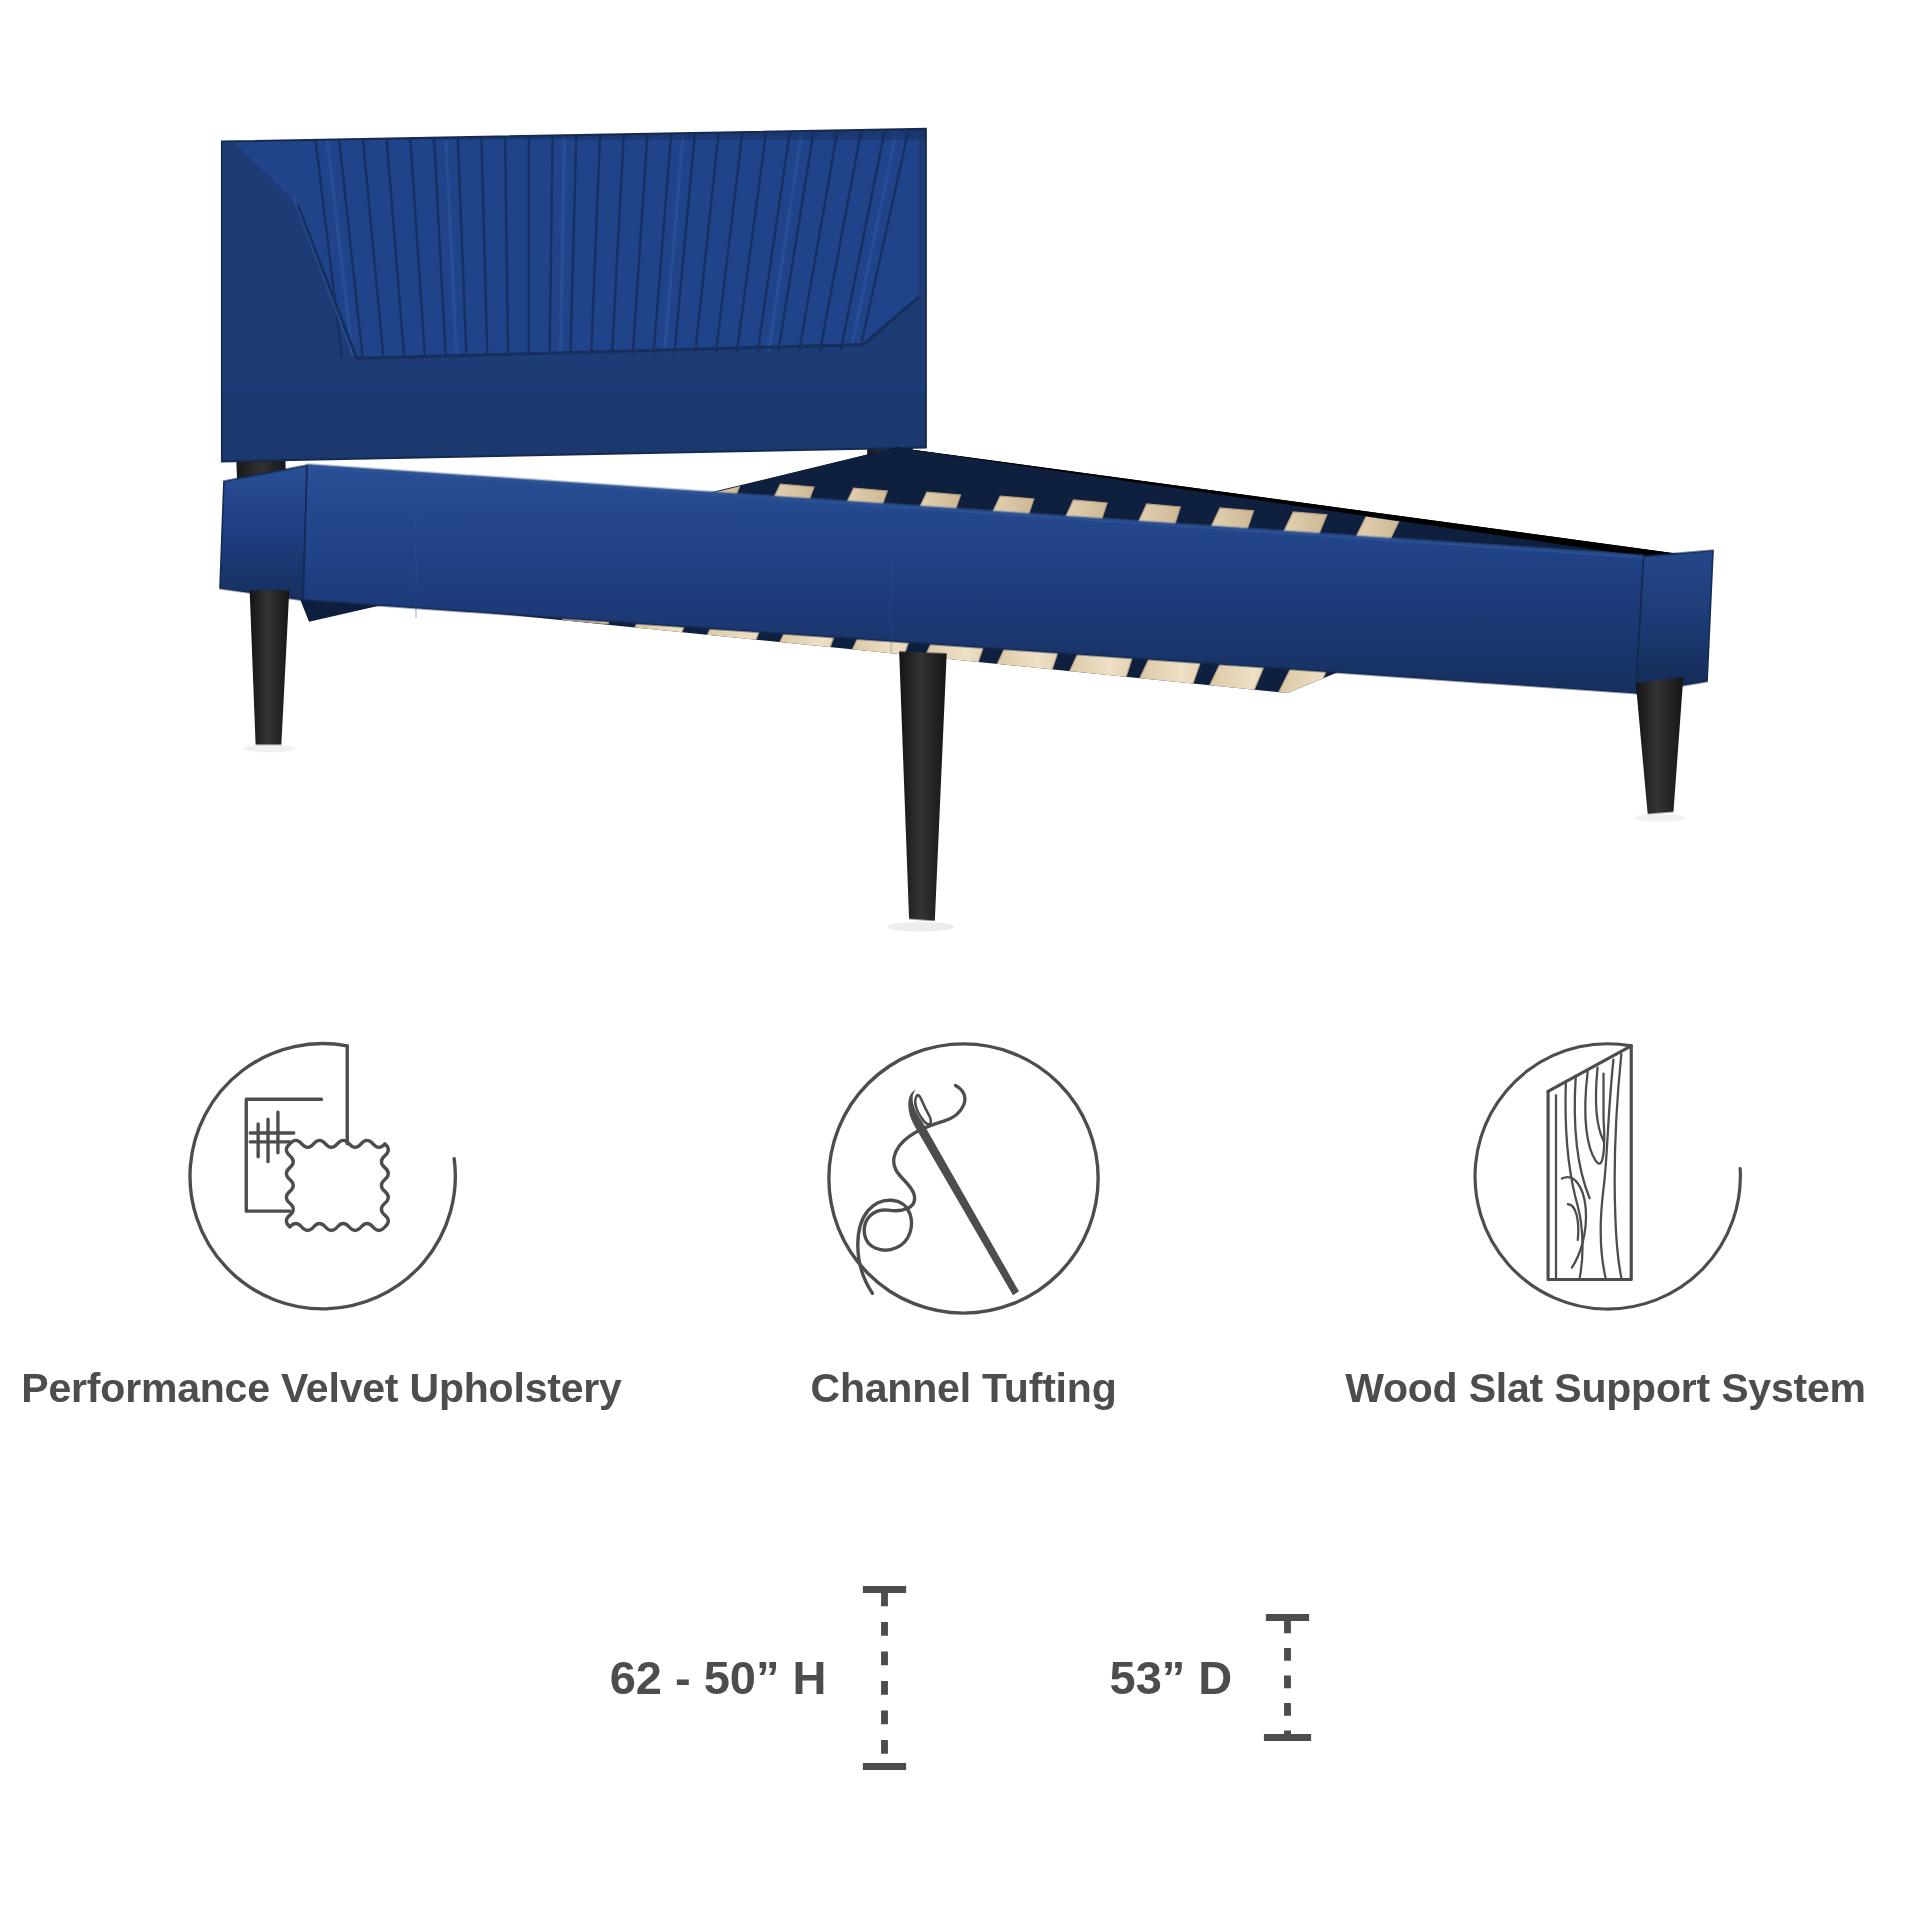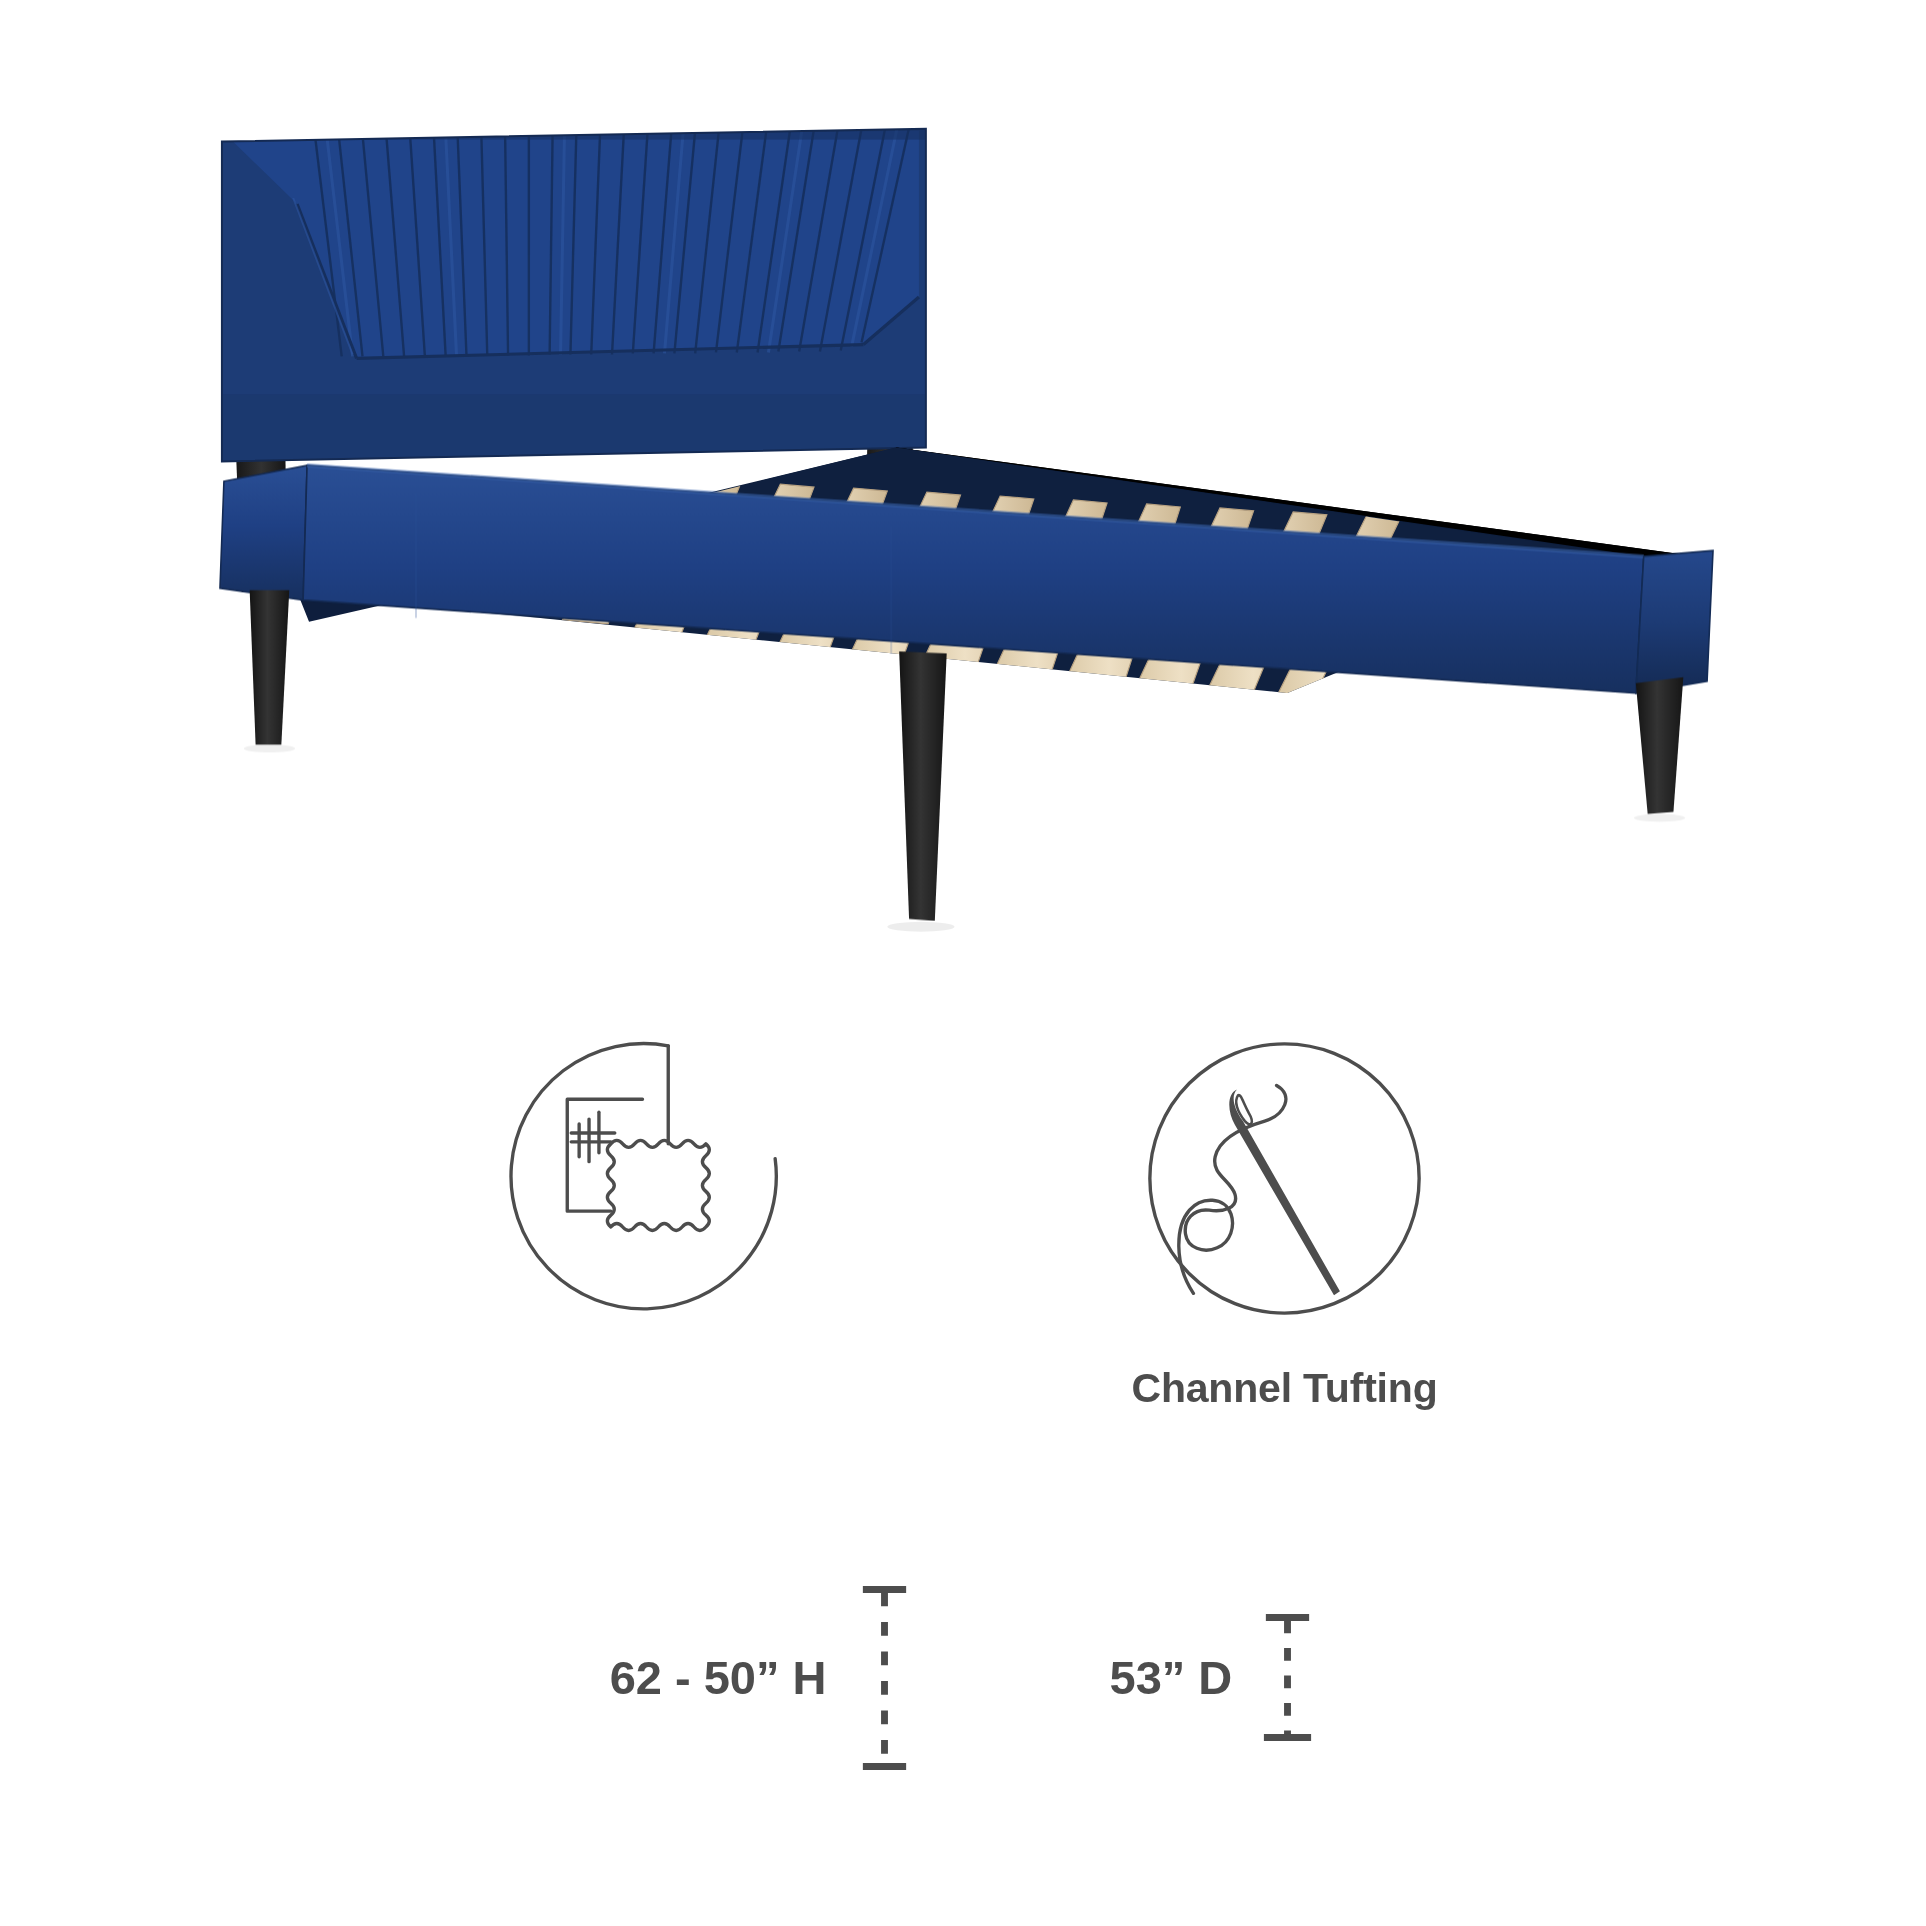--- a/index.html
+++ b/index.html
@@ -335,20 +335,21 @@
             <path d="M78,113 L118,113"></path>
 
             <path d="M118,115
               q6,-7 12,0 q6,7 12,0 q6,-7 12,0 q6,7 12,0 q6,-7 12,0 q6,7 12,0 q6,-7 12,0 q6,7 12,0
               q7,6 0,12 q-7,6 0,12 q7,6 0,12 q-7,6 0,12 q7,6 0,12 q-7,6 0,12 q7,6 0,12
               q-6,7 -12,0 q-6,-7 -12,0 q-6,7 -12,0 q-6,-7 -12,0 q-6,7 -12,0 q-6,-7 -12,0 q-6,7 -12,0 q-6,-7 -12,0
               q-7,-6 0,-12 q7,-6 0,-12 q-7,-6 0,-12 q7,-6 0,-12 q-7,-6 0,-12 q7,-6 0,-12 q-7,-6 0,-12 Z"></path>
           </g>
         </svg>
       </div>
+      <div class="feature-label">Performance Velvet Upholstery</div>
     </div>
 
     <div class="feature">
       <div class="feature-icon">
         <svg viewBox="0 0 300 300" xmlns="http://www.w3.org/2000/svg">
           <g fill="none" stroke="#4d4d4d" stroke-width="3.4" stroke-linecap="round" stroke-linejoin="round">
 
             <circle cx="150" cy="150" r="136"></circle>
 
             <path d="M142,56
@@ -367,20 +368,46 @@
               <path d="M102,60 C96,66 98,78 108,92 L206,264 L200,268 L100,96 C92,82 92,64 102,60 Z"></path>
             </g>
 
             <path d="M103,66 C99,72 102,82 110,92 C116,99 120,94 114,84 C108,73 106,64 103,66 Z" fill="#fff" stroke="#4d4d4d" stroke-width="2.6"></path>
           </g>
         </svg>
       </div>
       <div class="feature-label">Channel Tufting</div>
     </div>
 
+    <div class="feature">
+      <div class="feature-icon">
+        <svg viewBox="0 0 300 300" xmlns="http://www.w3.org/2000/svg">
+          <g fill="none" stroke="#4d4d4d" stroke-width="3.2" stroke-linecap="round" stroke-linejoin="round">
+
+            <path d="M176,16 A134,134 0 1 0 286,140"></path>
+
+            <path d="M176,16 L176,252 L92,252 L92,62"></path>
+            <path d="M92,62 L176,16"></path>
+          </g>
+          <g fill="none" stroke="#4d4d4d" stroke-width="2.3" stroke-linecap="round">
+
+            <path d="M100,66 L100,250"></path>
+            <path d="M110,52 C108,110 114,150 122,178 C128,200 128,230 124,250"></path>
+            <path d="M120,46 C116,108 124,146 134,170"></path>
+            <path d="M132,42 C126,92 132,120 140,132 C148,144 150,118 148,90 L148,44"></path>
+            <path d="M142,38 C138,78 142,100 148,112"></path>
+            <path d="M158,30 C152,88 152,130 148,160 C144,192 144,224 150,250"></path>
+            <path d="M166,24 C160,84 158,140 160,190 C161,218 163,236 166,250"></path>
+            <path d="M106,150 C118,144 128,158 130,180 C132,206 124,228 116,240"></path>
+            <path d="M112,176 C120,176 124,192 122,212"></path>
+          </g>
+        </svg>
+      </div>
+      <div class="feature-label">Wood Slat Support System</div>
+    </div>
 
   </div>
 
   <div class="dimensions">
 
     <div class="dims-row">
 
       <div class="dim-group">
         <div class="dim-text">62 - 50” H</div>
         <div class="dim-marker dim-h-marker">

